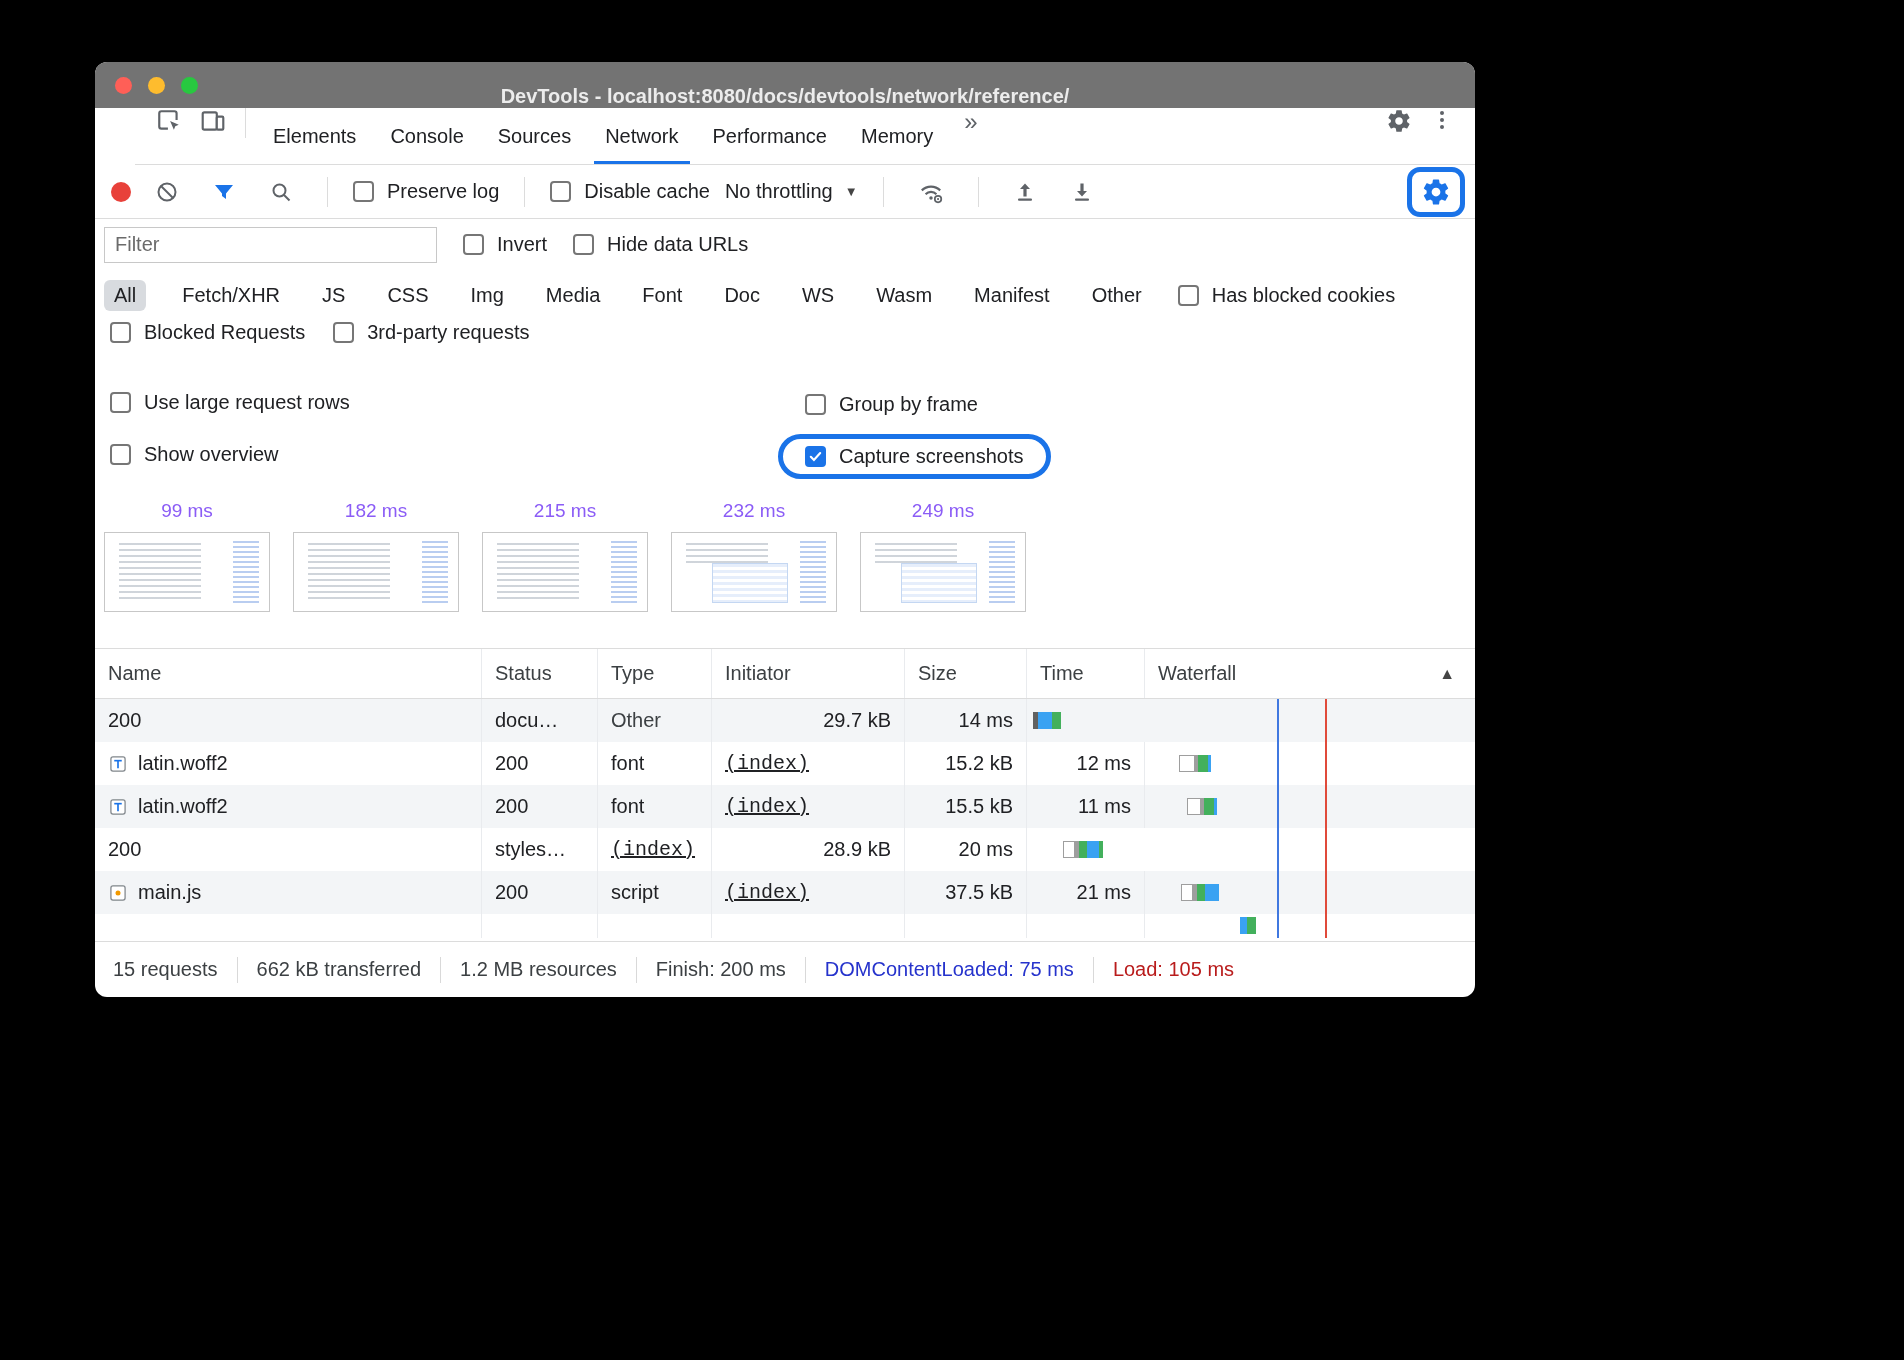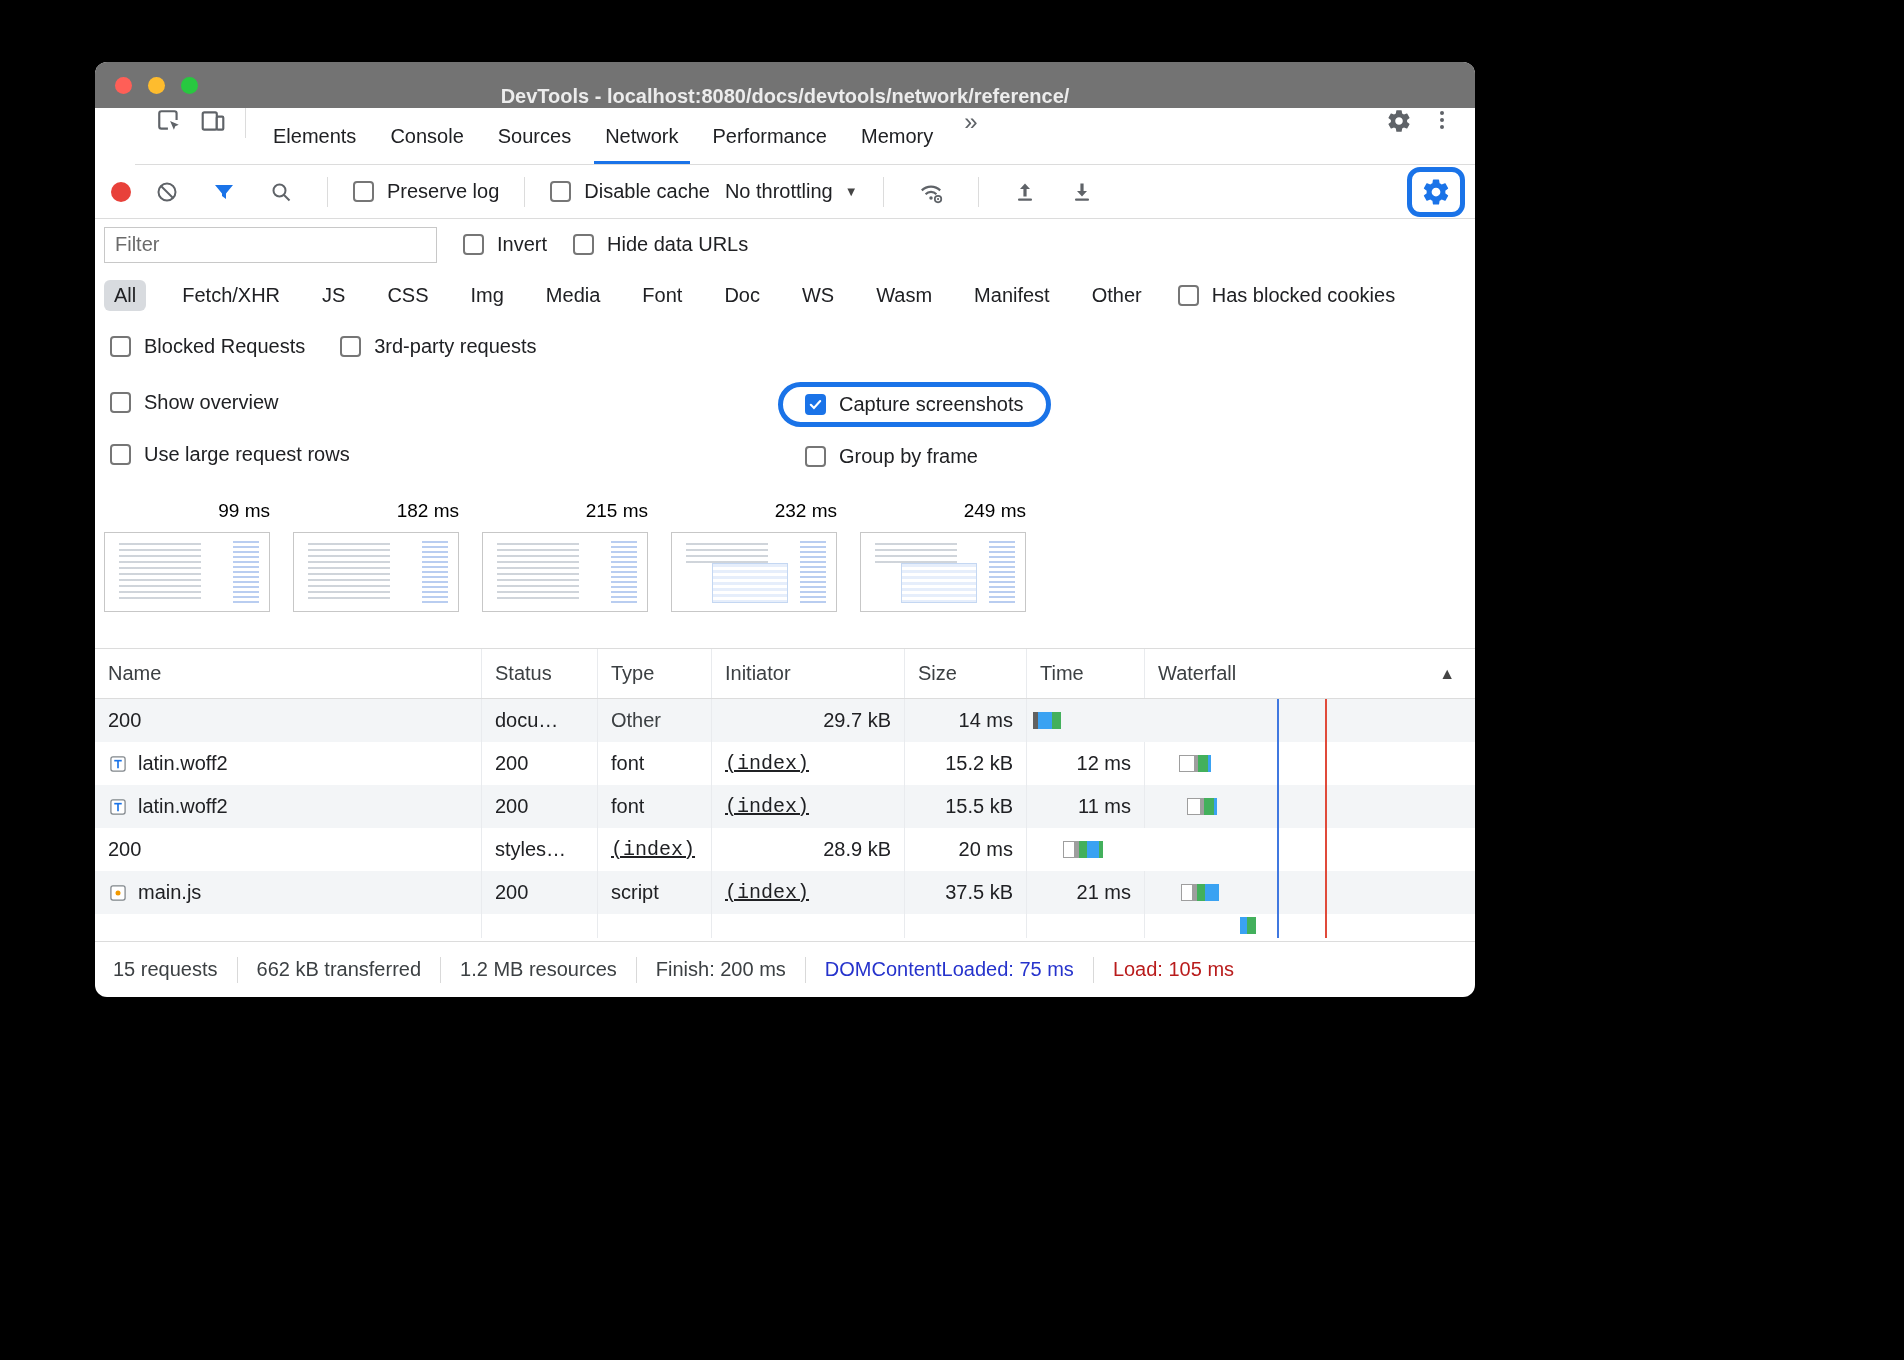--- a/index.html
+++ b/index.html
@@ -42,31 +42,31 @@
   
   .filterrow { height:51px; flex:none; display:flex; align-items:center; padding:0 9px; gap:26px; }
   .filter-input { width:333px; height:36px; border:1px solid #c8c8c8; font-size:20px; padding:0 10px;
     color:#202124; outline:none; font-family:"Liberation Sans", sans-serif; }
   .filter-input::placeholder { color:#6b6b6b; }
   .chiprow { height:51px; flex:none; display:flex; align-items:center; padding:0 9px; gap:30px;
     font-size:20px; color:#202124; white-space:nowrap; }
   .chip { padding:4px 6px; border-radius:6px; }
   .chip.selected { background:#d8dbdf; padding:4px 10px; }
   .cookies { margin-left:auto; margin-right:120px; }
-  .blockedrow { height:51px; flex:none; display:flex; align-items:center; padding:0 15px; gap:35px; }
+  .blockedrow { height:51px; flex:none; display:flex; align-items:flex-start; padding:0 15px; gap:28px; }
   
   .settingspane { height:114px; flex:none; padding-top:6px; }
   .srow { height:52px; display:flex; align-items:center; padding-left:15px; }
   .col-left { width:695px; flex:none; }
   .capture-highlight { display:inline-flex; align-items:center; border:5px solid #1a73e8;
     border-radius:28px; padding:6px 22px; margin-left:-27px; }
   
   .filmstrip { height:162px; flex:none; display:flex; padding:14px 0 0 9px; gap:23px; }
   .thumb-cell { width:166px; flex:none; }
-  .thumb-time { text-align:right; font-size:19px; color:#000000; height:24px; margin-bottom:8px; }
+  .thumb-time { text-align:center; font-size:19px; color:#8b5cf6; height:24px; margin-bottom:8px; }
   .thumb { width:166px; height:80px; border:1px solid #c7c7c7; background:#fff; position:relative; }
   .thumb .m-text { position:absolute; left:14px; top:10px; width:82px; height:56px;
     background:repeating-linear-gradient(to bottom,#c7cdd4 0 2px,transparent 2px 6px); opacity:.85; }
   .thumb .m-side { position:absolute; right:10px; top:8px; width:26px; height:62px;
     background:repeating-linear-gradient(to bottom,#b9cdf0 0 2px,transparent 2px 5px); }
   .thumb .m-table { display:none; }
   .thumb.table .m-text { height:20px; }
   .thumb.table .m-table { display:block; position:absolute; left:40px; top:30px; width:76px; height:40px;
     border:1px solid #c4d7f2; background:repeating-linear-gradient(to bottom,#e6eefb 0 3px,#ffffff 3px 6px); }
   
@@ -265,46 +265,46 @@
       <span class="cb"></span>
       <span>3rd-party requests</span>
     </span>
   </div>
 
   <div class="settingspane">
     <div class="srow">
       <span class="col-left">
         <span class="cbwrap">
           <span class="cb"></span>
+          <span>Use large request rows</span>
+        </span>
+      </span>
+      <span class="cbwrap">
+        <span class="cb"></span>
+        <span>Group by frame</span>
+      </span>
+    </div>
+    <div class="srow">
+      <span class="col-left">
+        <span class="cbwrap">
+          <span class="cb"></span>
           <span>Show overview</span>
         </span>
       </span>
       <span class="capture-highlight">
         <span class="cbwrap">
           <span class="cb checked">
             <svg viewBox="0 0 24 24" width="15" height="15">
                 <path d="M4.5 12.5l5 5L19.5 6.5" fill="none" stroke="#fff" stroke-width="3.4" stroke-linecap="round"></path>
               </svg>
           </span>
           <span>Capture screenshots</span>
         </span>
       </span>
     </div>
-    <div class="srow">
-      <span class="col-left">
-        <span class="cbwrap">
-          <span class="cb"></span>
-          <span>Use large request rows</span>
-        </span>
-      </span>
-      <span class="cbwrap">
-        <span class="cb"></span>
-        <span>Group by frame</span>
-      </span>
-    </div>
   </div>
 
   <div class="filmstrip">
     <div class="thumb-cell">
       <div class="thumb-time">99 ms</div>
       <div class="thumb text">
           <div class="m-text"></div>
           <div class="m-side"></div>
         </div>
     </div>

